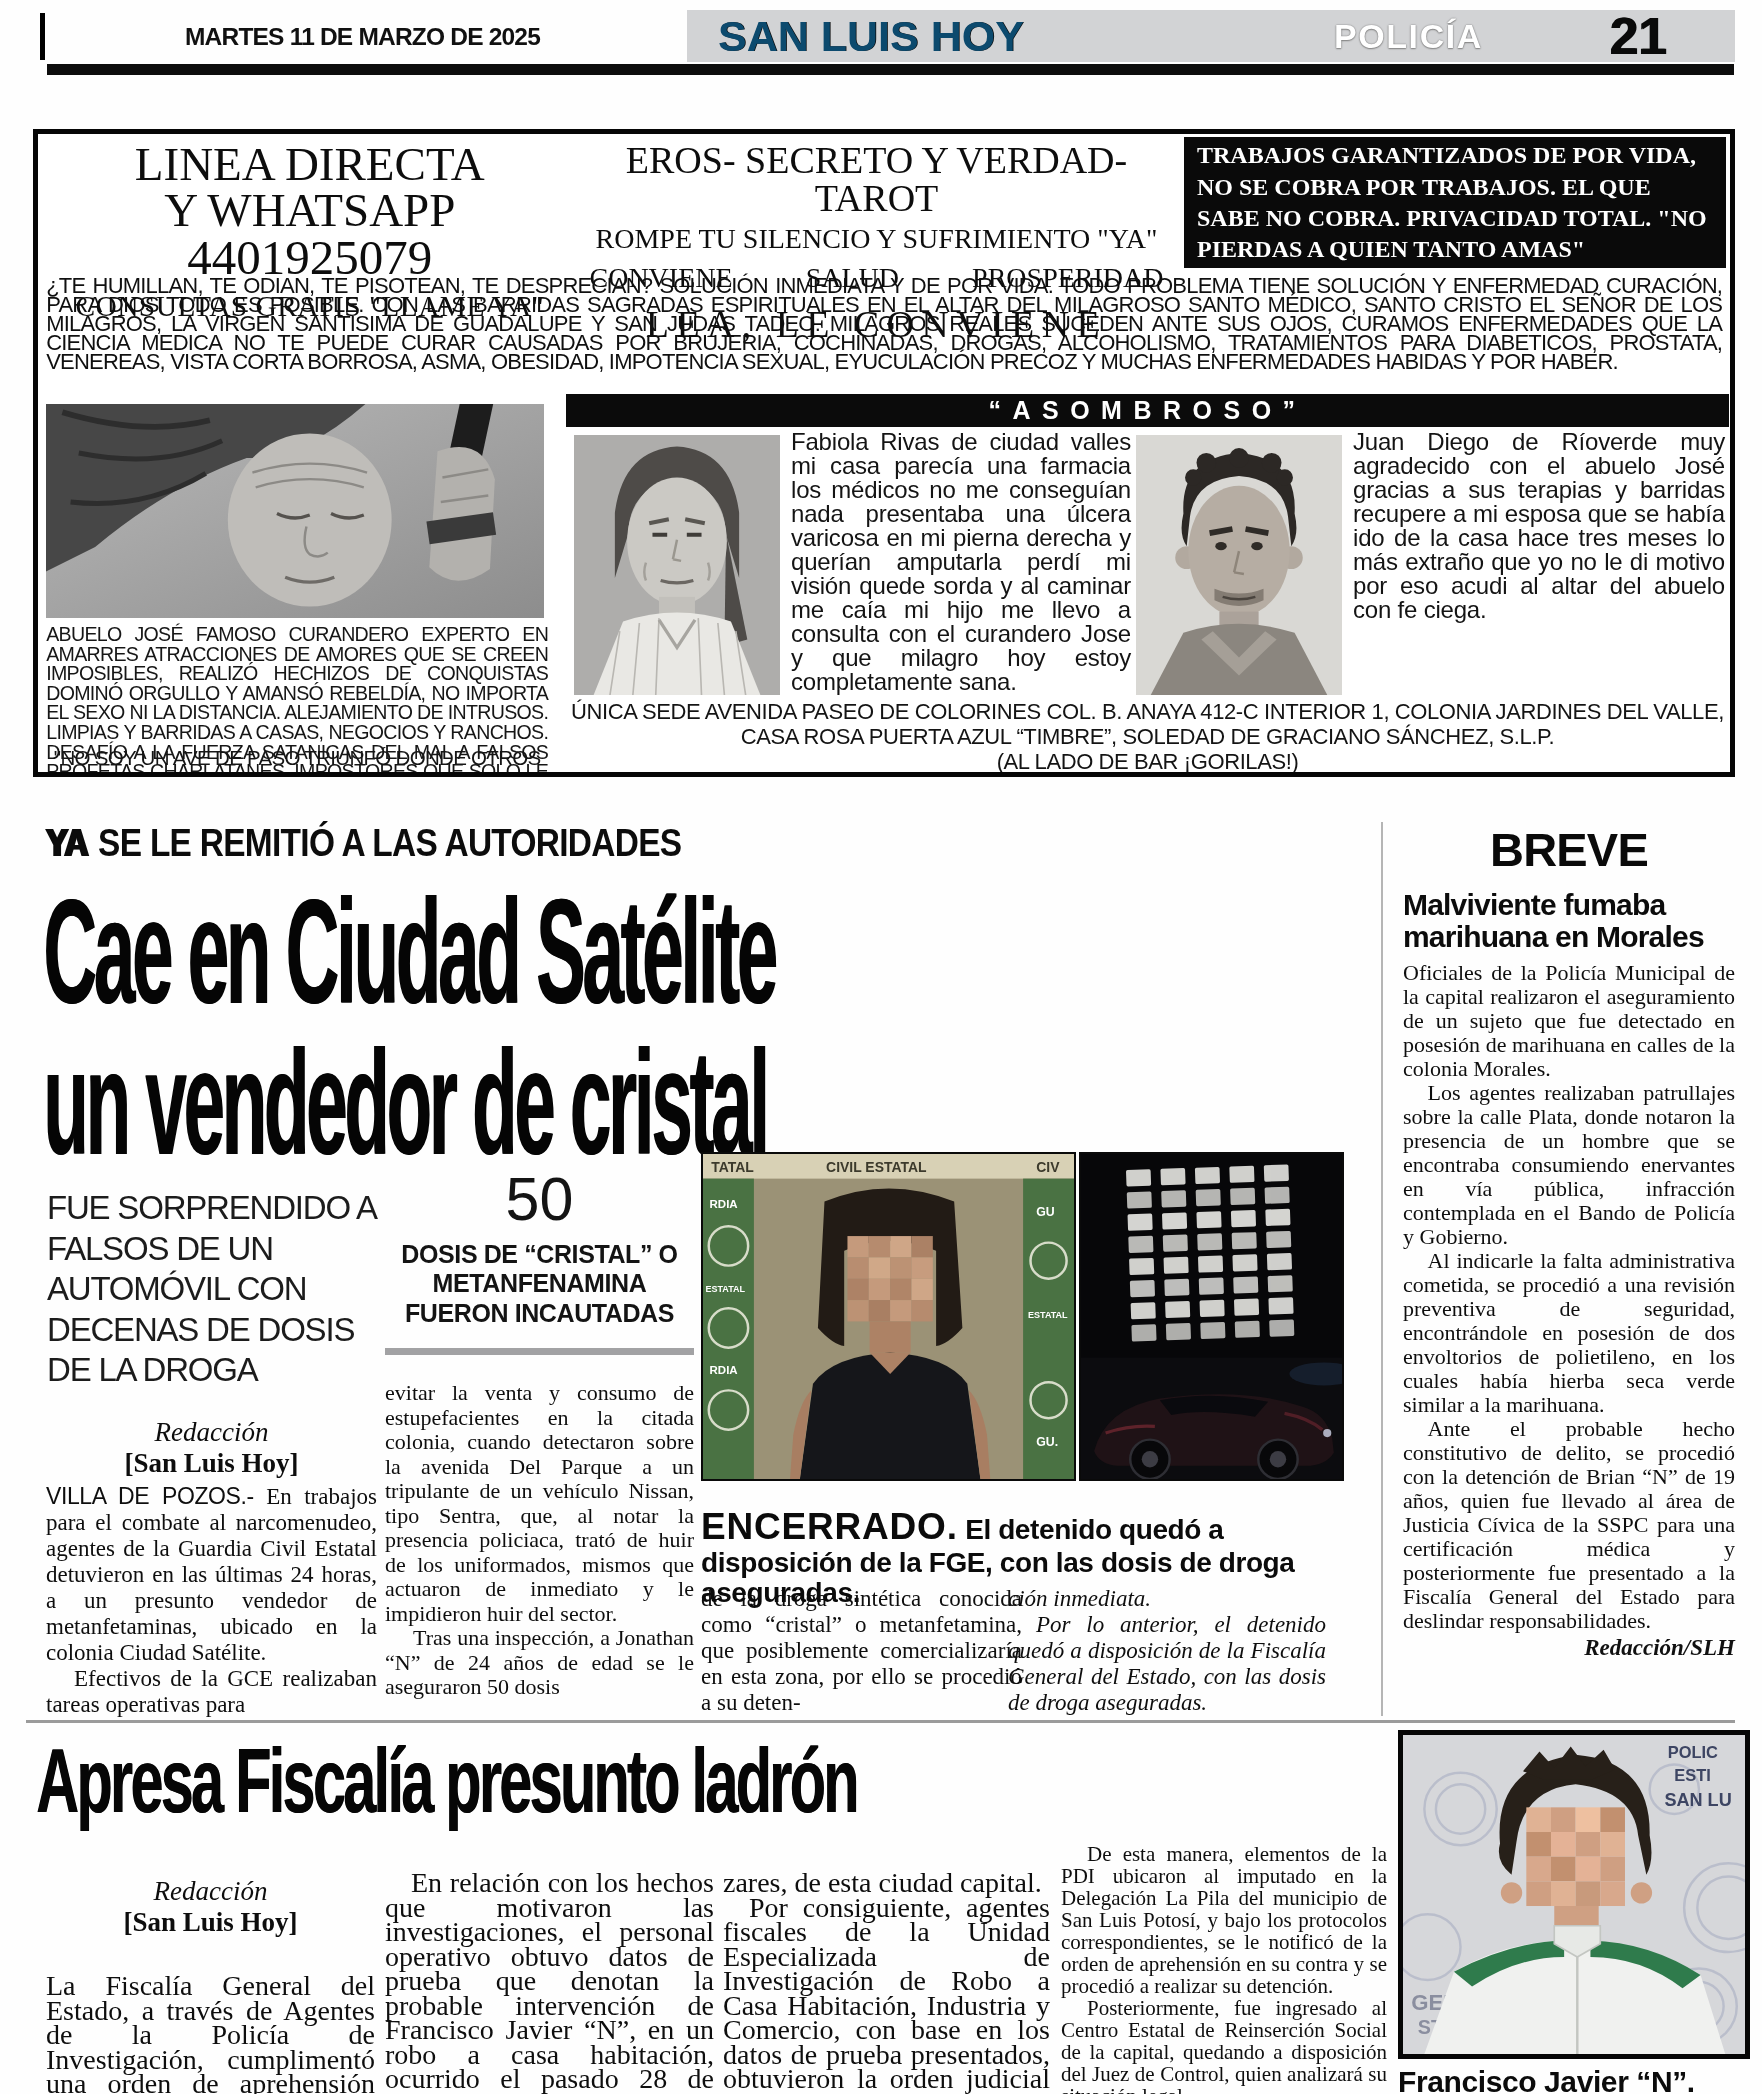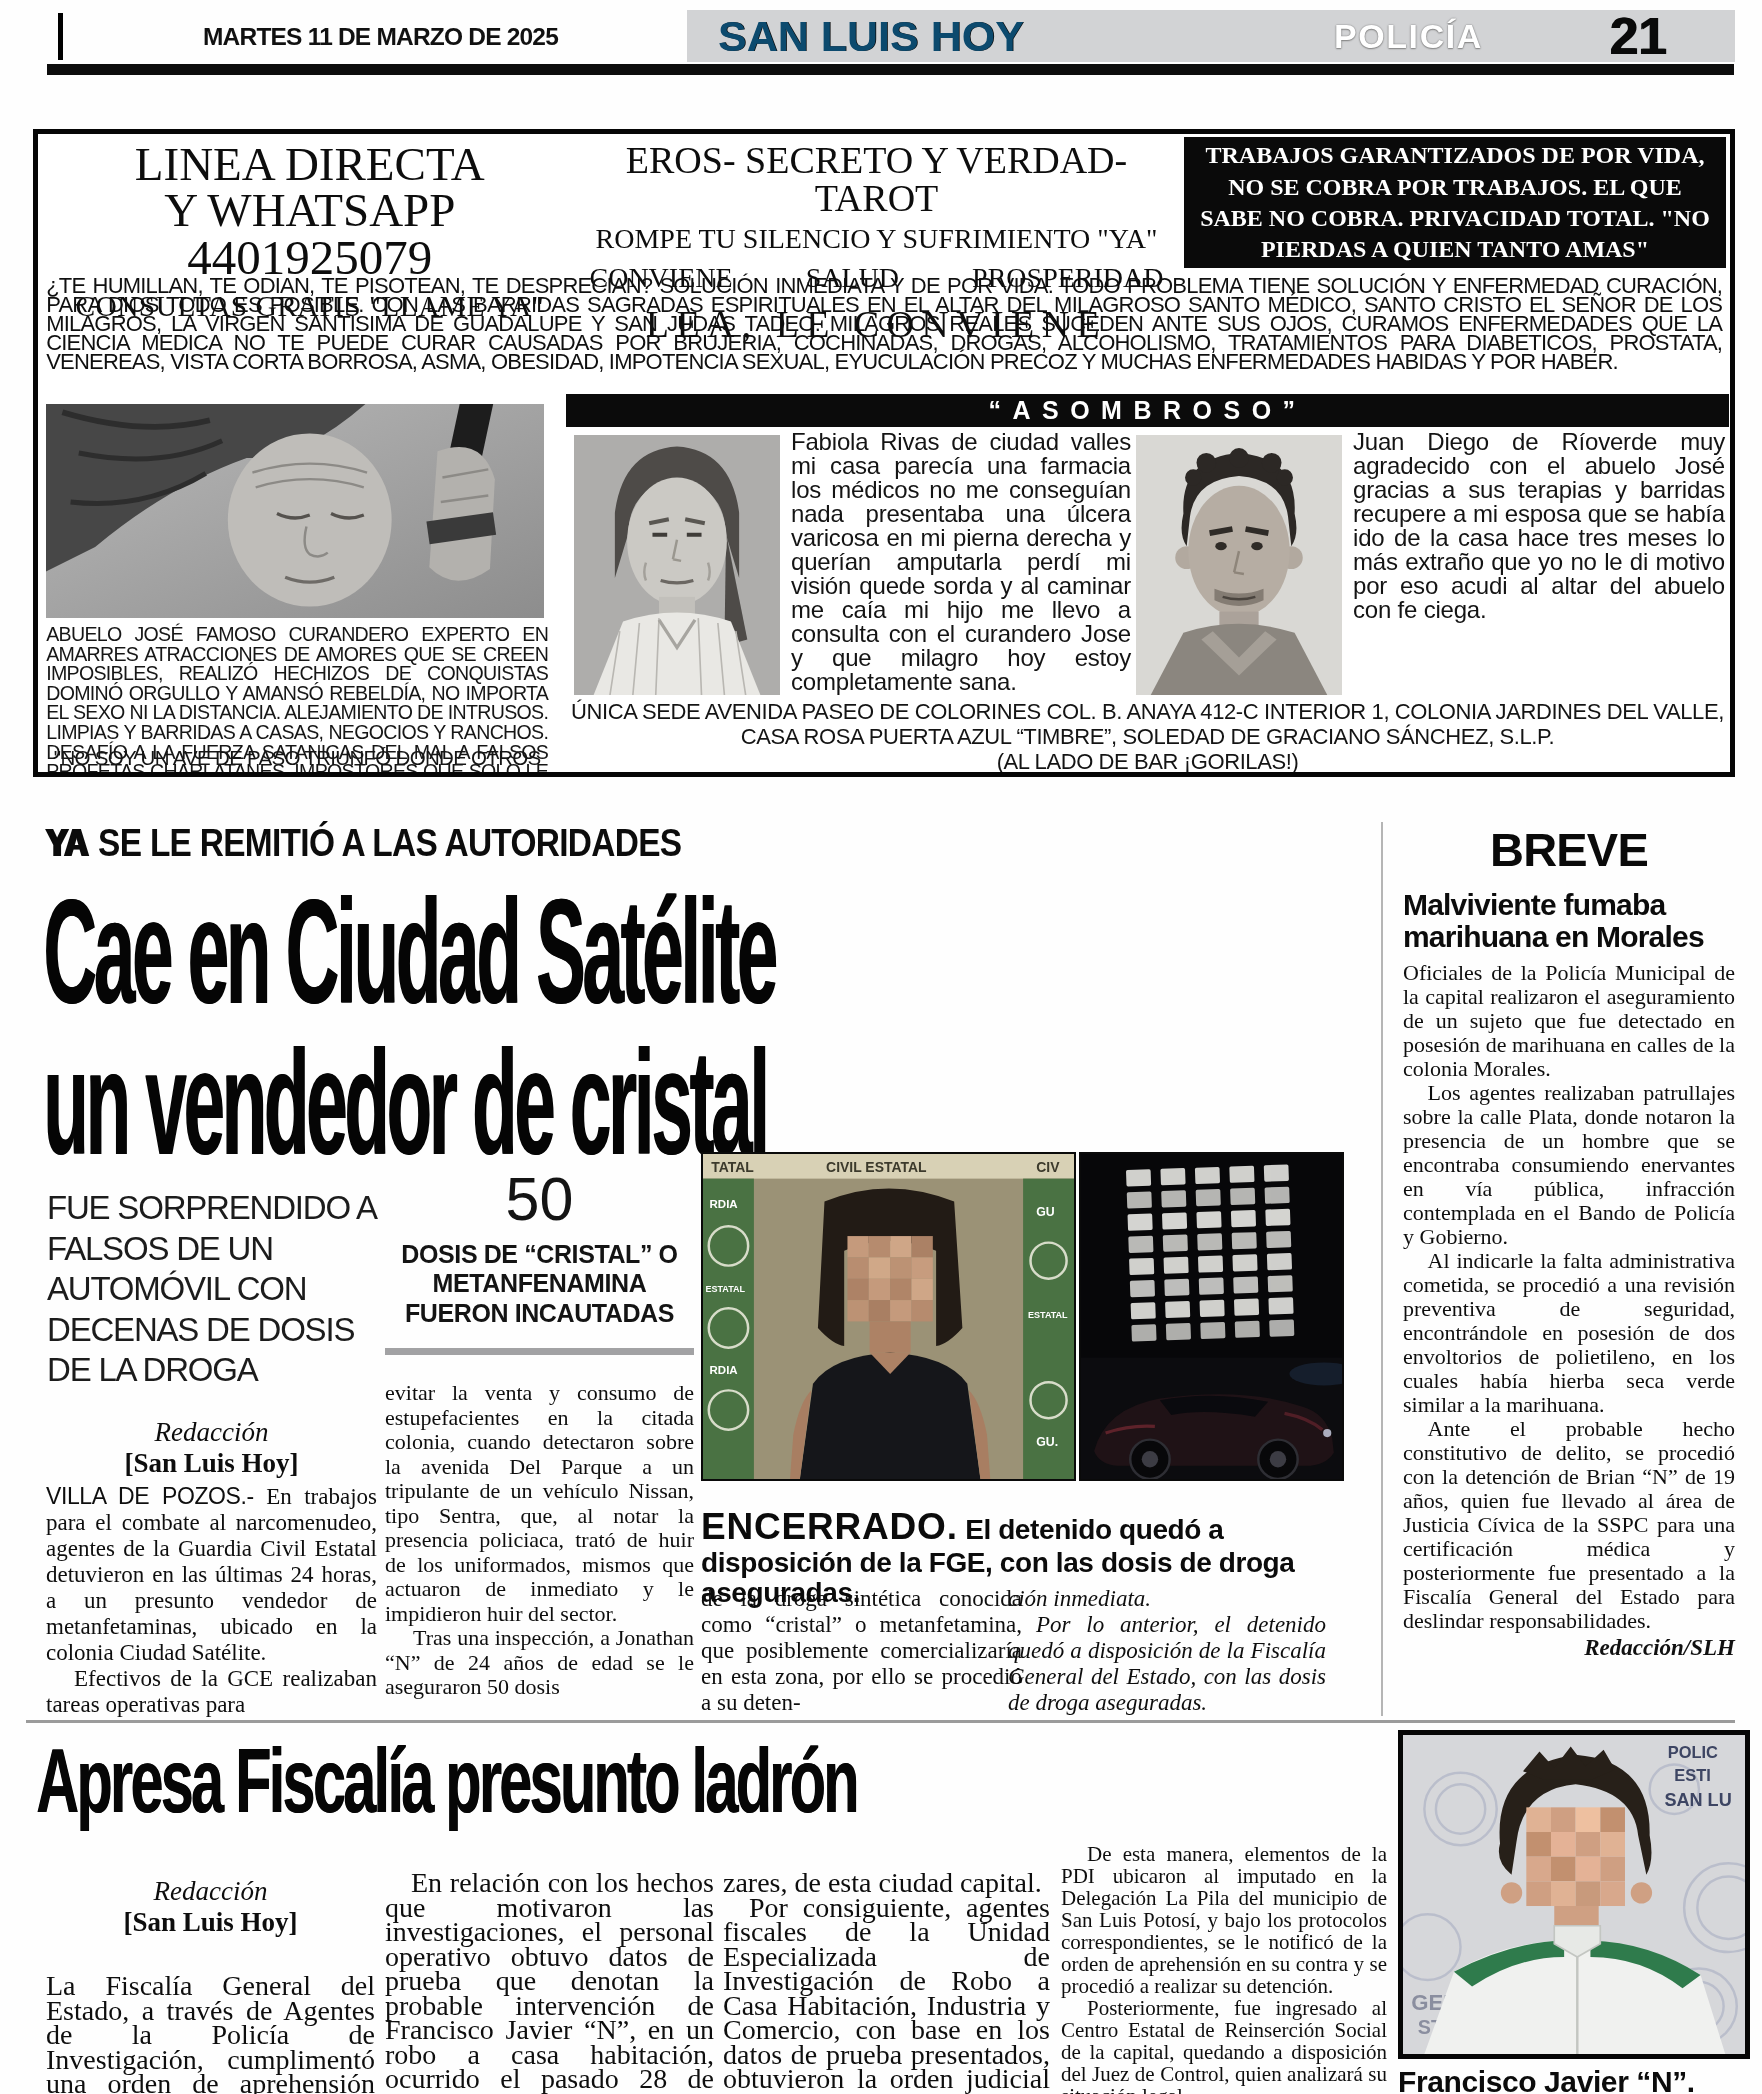--- a/index.html
+++ b/index.html
@@ -2,21 +2,21 @@
 <html style="font-size:13px"><head>
 <meta charset="utf-8">
 <style>
   html,body{margin:0;padding:0;background:#e8e8e8;}
   .page{position:relative;width:1763px;height:2095px;background:#fefefe;overflow:hidden;
         font-family:"Liberation Sans",sans-serif;color:#111;}
   .abs{position:absolute;}
   p{margin:0;}
 
   
-  .dateline{left:58px;top:13px;width:635px;height:47px;border-left:5.7px solid #000;
+  .dateline{left:40px;top:13px;width:635px;height:47px;border-left:5.7px solid #000;
             display:flex;align-items:center;justify-content:center;
             font-weight:bold;font-size:24.5px;letter-spacing:-0.8px;}
   .masthead-bar{left:687px;top:9.8px;width:1048px;height:52px;background:#d2d3d5;}
   .masthead{position:absolute;left:31px;top:50%;transform:translateY(-50%);
             font-size:43px;font-weight:bold;letter-spacing:0px;color:#0c4a6e;
             text-shadow:0.8px 0 0 #0a0a0a;}
   .section-label{position:absolute;right:252px;top:50%;transform:translateY(-50%);
             font-size:34px;font-weight:bold;color:#fff;letter-spacing:1.6px;
             text-shadow:0 0 1.6px #6a6a6a, 0 1.6px 1.6px #8a8a8a;}
   .pagenum{position:absolute;right:69px;top:50%;transform:translateY(-50%);
@@ -30,21 +30,21 @@
   .ad-left{left:9.8px;top:6.5px;width:524px;text-align:center;}
   .ad-left-title{font-size:47px;line-height:0.98;}
   .ad-left-phone{font-size:49px;line-height:1.0;}
   .ad-consultas{font-size:29.5px;margin-top:8.2px;letter-spacing:0.4px;}
   .ad-center{left:540px;top:6.5px;width:597px;text-align:center;}
   .ad-c-title{font-size:38px;line-height:1.0;}
   .ad-c-sub{font-size:28px;margin-top:6.5px;}
   .ad-c-words{display:flex;justify-content:space-between;font-size:28px;margin-top:6.5px;padding:0 11.5px;}
   .ad-c-lea{font-size:38px;letter-spacing:7.4px;margin-top:8.2px;}
   .ad-black{left:1146px;top:3.3px;width:542px;height:131px;background:#0a0a0a;color:#fff;
-            display:flex;align-items:center;justify-content:center;text-align:center;
+            display:flex;align-items:center;justify-content:center;text-align:left;
             font-family:"Liberation Serif",serif;font-weight:bold;font-size:24px;
             line-height:1.3;padding:0 13px;box-sizing:border-box;}
   .ad-para{left:8.2px;top:142px;width:1676px;font-size:22px;line-height:19px;
            letter-spacing:-0.8px;text-align:justify;color:#101010;}
   .ad-photo-abuelo{left:8.2px;top:270px;width:498px;height:214px;}
   .ad-abuelo-cap{left:8.2px;top:491px;width:502px;font-size:19.6px;line-height:19.6px;
                  letter-spacing:-0.7px;text-align:justify;color:#161616;}
   .ad-abuelo-quote{left:8.2px;top:612px;width:502px;text-align:center;font-size:20.5px;
                  letter-spacing:-0.7px;color:#161616;}
   .ad-asombroso{left:528px;top:260px;width:1163px;height:33px;background:#0b0b0b;color:#fff;

